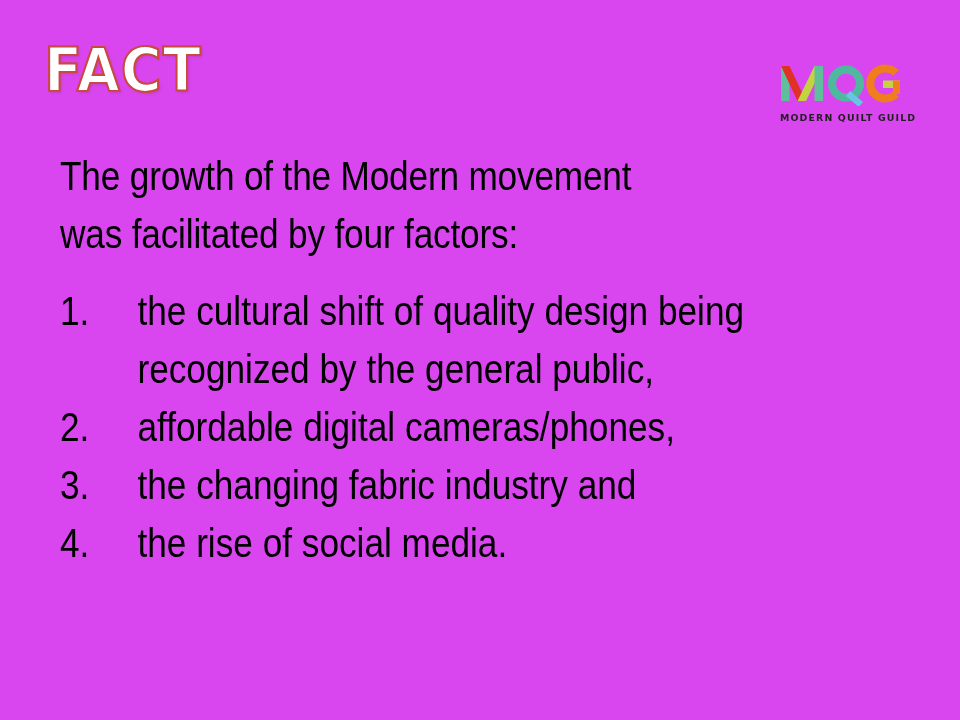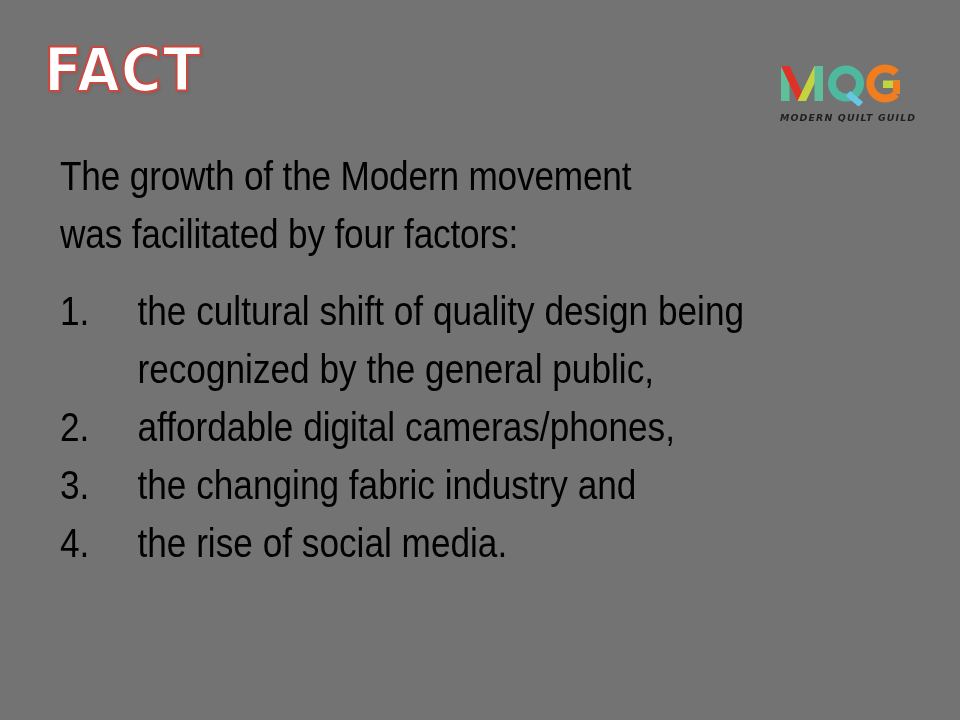--- a/index.html
+++ b/index.html
@@ -4,21 +4,21 @@
 <style>
   html, body {
     margin: 0;
     padding: 0;
     background: #ffffff;
   }
   #slide {
     position: relative;
     width: 960px;
     height: 720px;
-    background: #737373;
+    background: #d946ef;
     overflow: hidden;
     font-family: "Liberation Sans", "DejaVu Sans", sans-serif;
   }
 
   
   #fact-title {
     position: absolute;
     left: 44px;
     top: 40px;
     font-family: "DejaVu Sans", "Liberation Sans", sans-serif;
@@ -54,21 +54,20 @@
     left: 0px;
     top: 56px;
     width: 128px;
     text-align: right;
     font-family: "DejaVu Sans", "Liberation Sans", sans-serif;
     font-size: 9.4px;
     font-weight: 700;
     letter-spacing: 1.15px;
     color: #231f20;
     white-space: nowrap;
-    font-style: italic;
   }
 
   
   #heading {
     position: absolute;
     left: 60px;
     top: 148px;
     width: 840px;
     font-size: 40px;
     line-height: 1.44;

